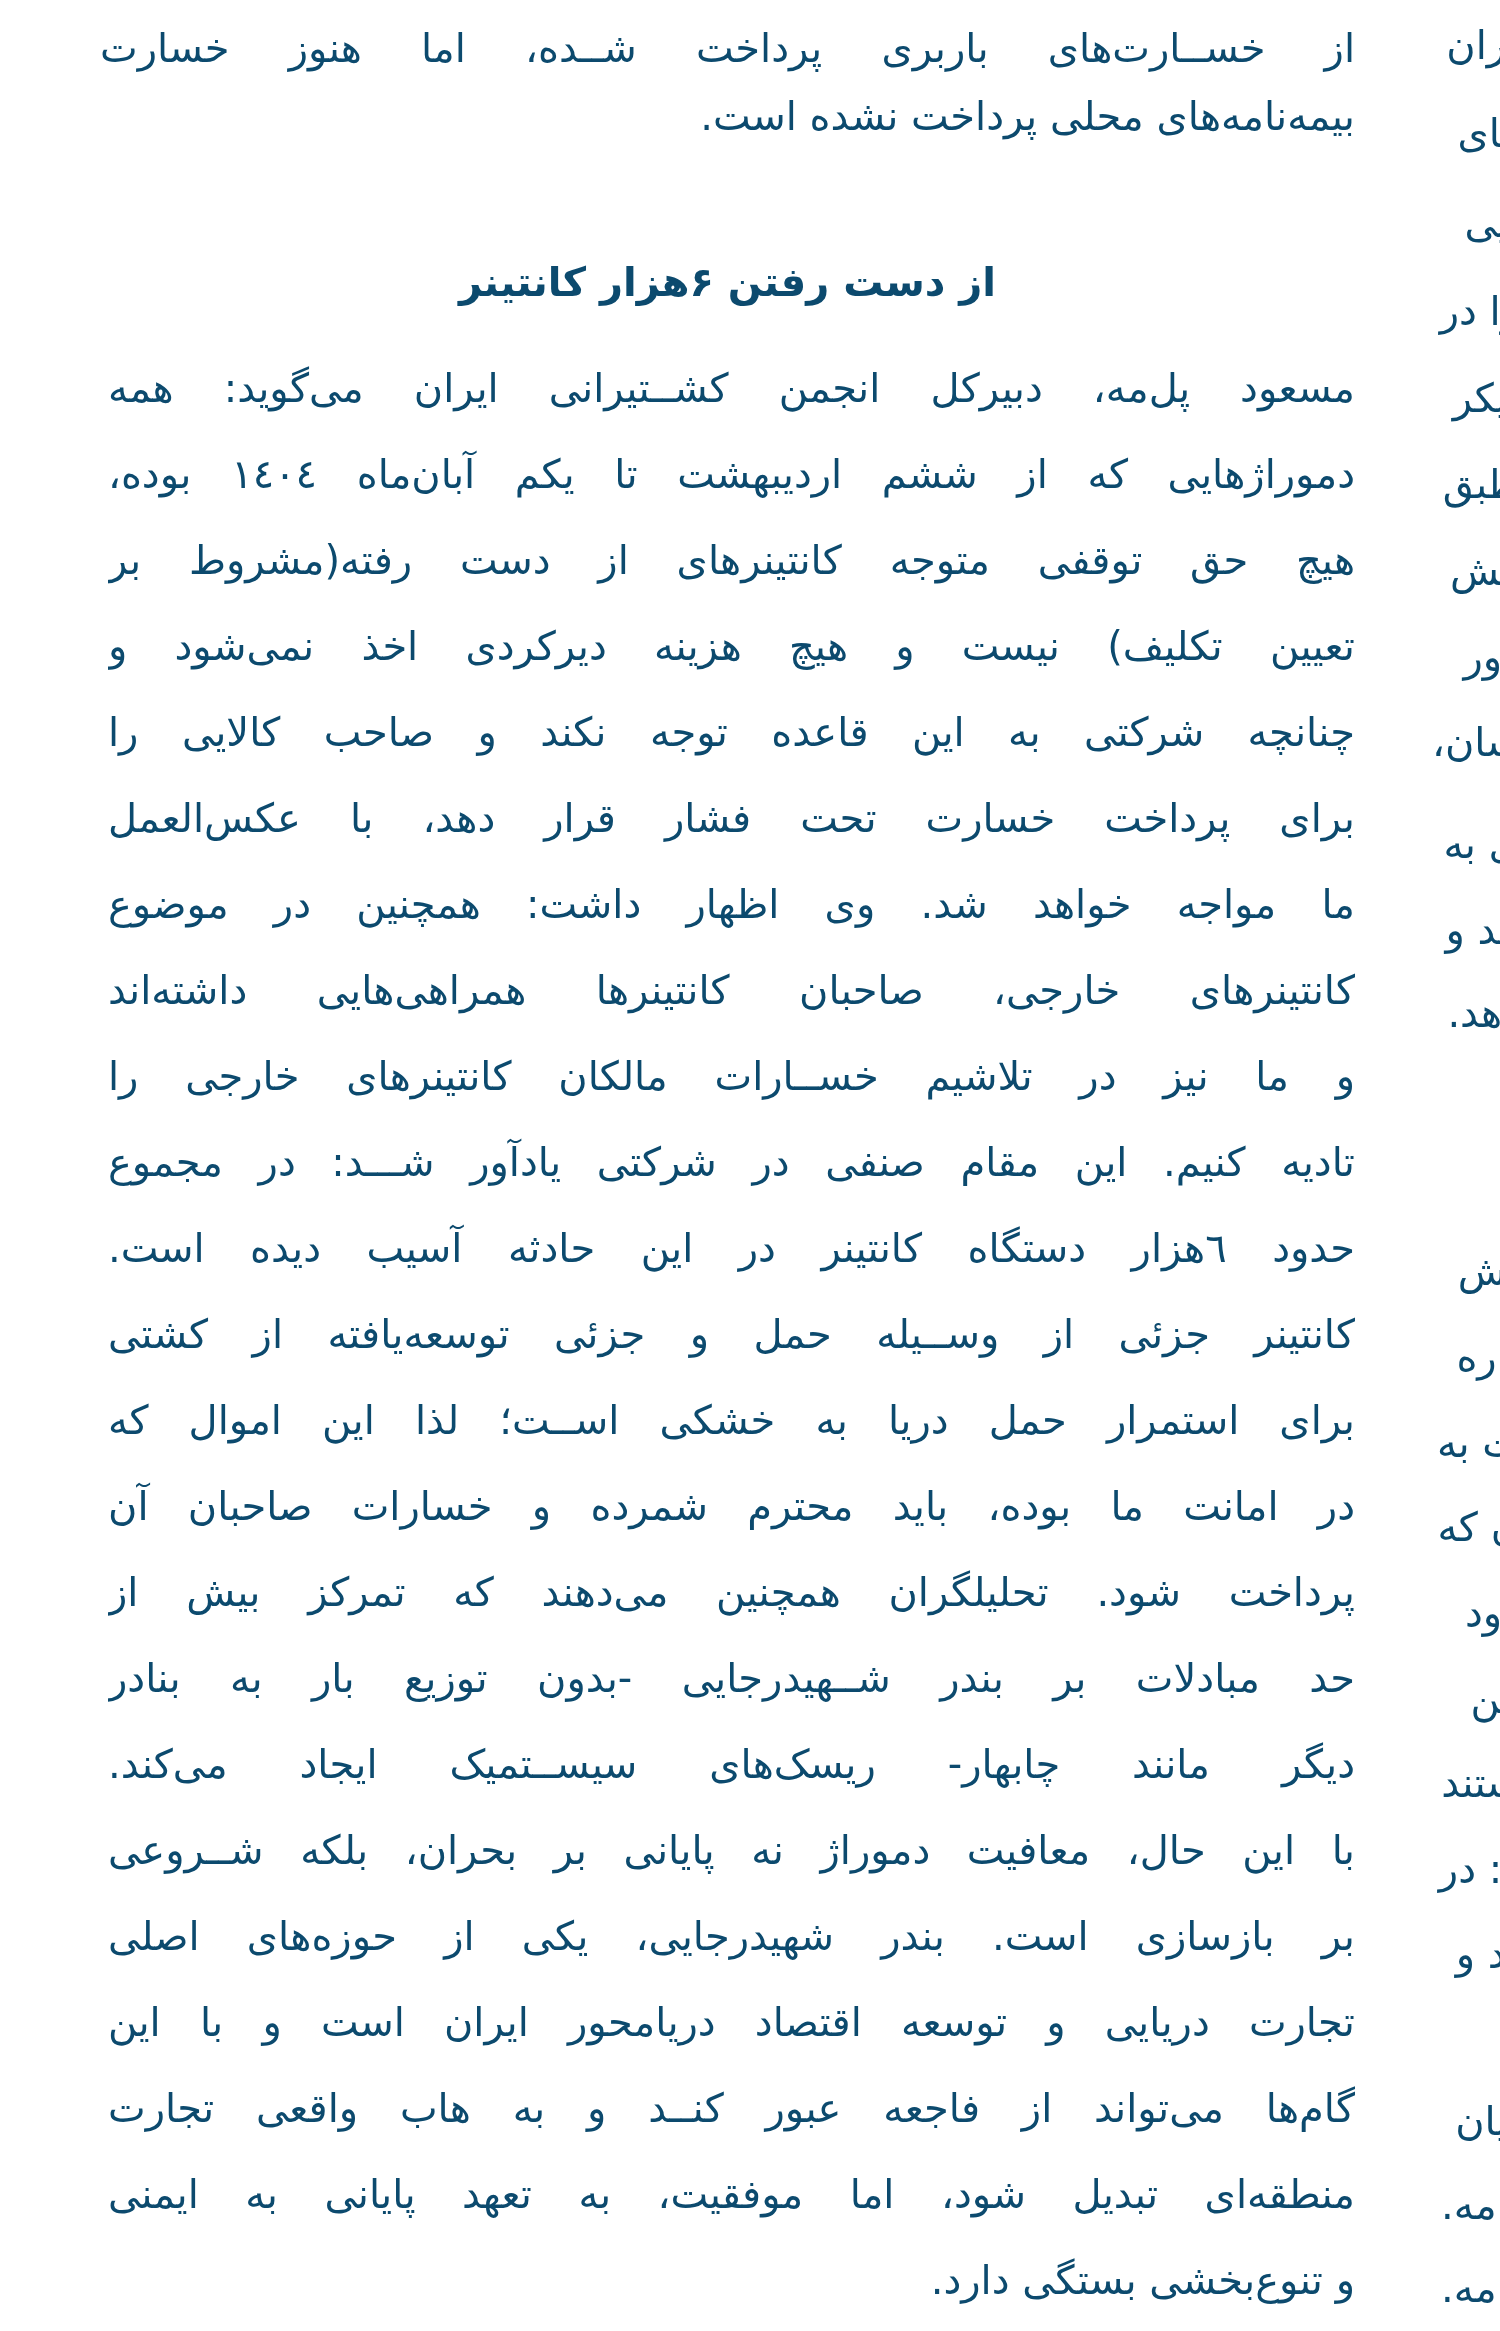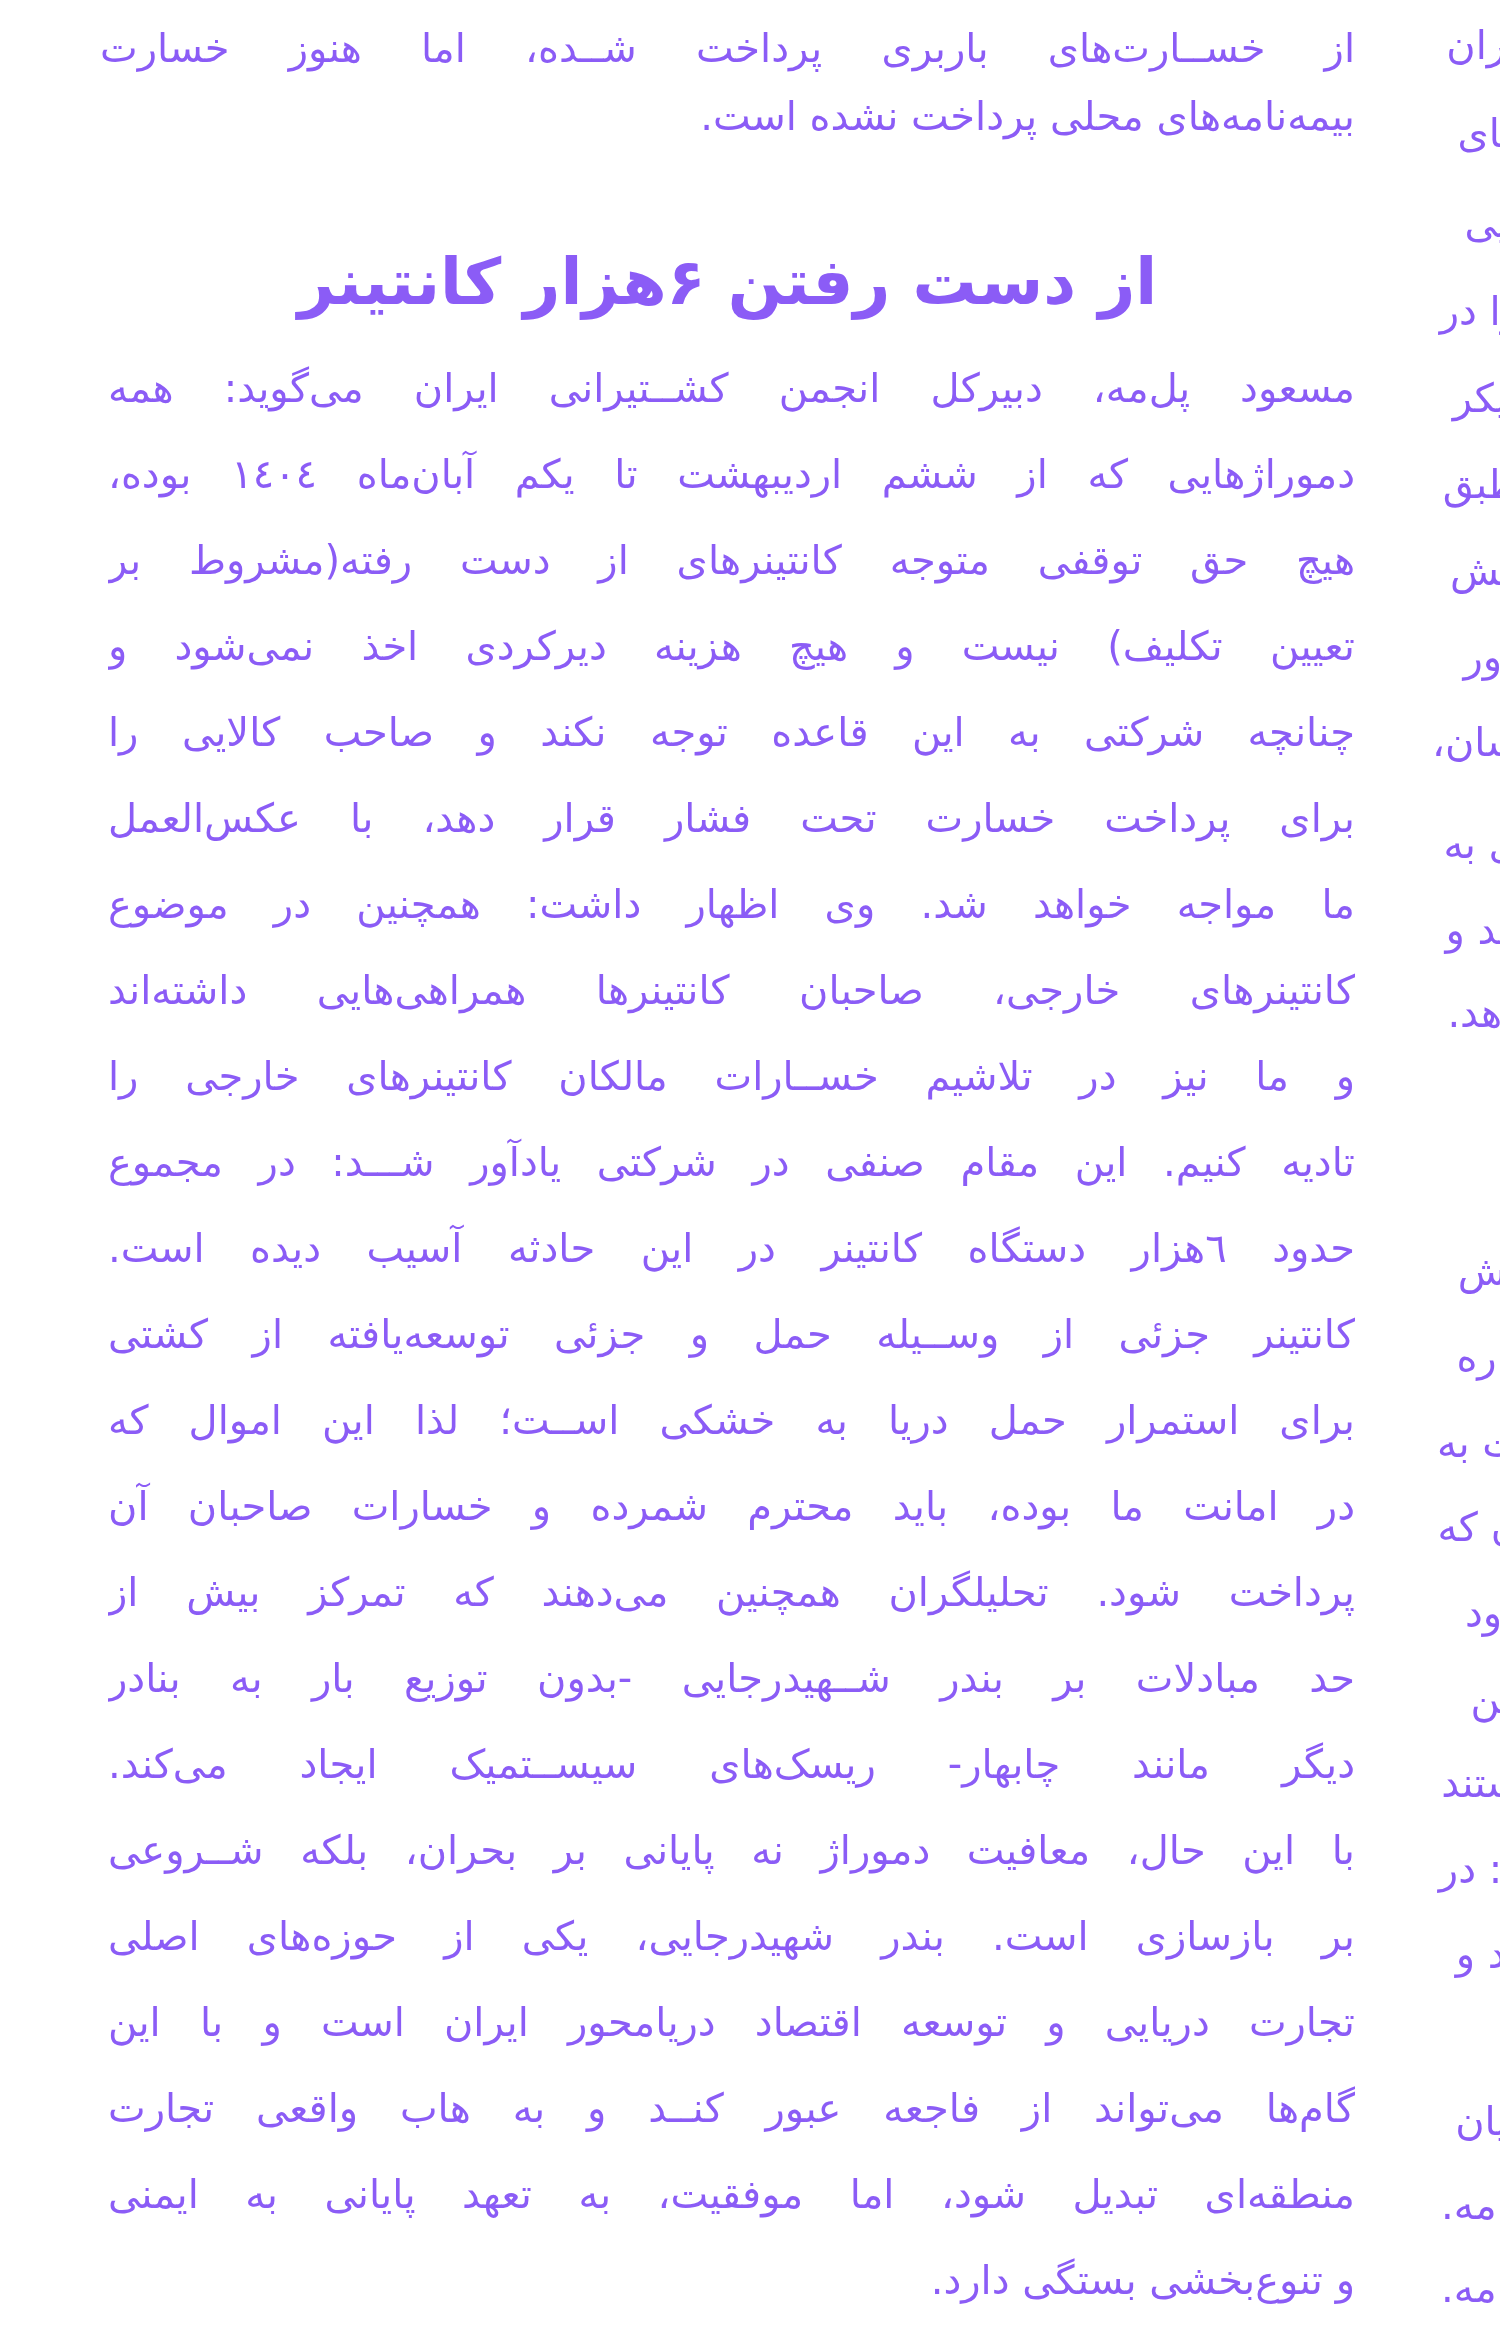--- a/index.html
+++ b/index.html
@@ -3,21 +3,21 @@
 <meta charset="utf-8">
 <style>
   html, body { margin: 0; padding: 0; background: #ffffff; }
   .page {
     position: relative;
     width: 1500px;
     height: 2331px;
     background: #ffffff;
     overflow: hidden;
     font-family: "DejaVu Sans", sans-serif;
-    color: #8b5cf6;
+    color: #0c4a6e;
     direction: rtl;
   }
   .main-col {
     position: absolute;
     left: 100px;
     top: 0;
     width: 1255px;
     height: 100%;
   }
   .intro { position: absolute; top: 14px; left: 0; right: 0; }
@@ -36,21 +36,21 @@
   .line.last { text-align-last: right; }
   .headline {
     position: absolute;
     top: 242px;
     left: 0;
     right: 0;
     margin: 0;
     height: 80px;
     line-height: 80px;
     text-align: center;
-    font-size: 64px;
+    font-size: 40px;
     font-weight: bold;
     direction: rtl;
   }
   .side-col {
     position: absolute;
     left: 1388px;
     top: 0;
     width: 122px;
     height: 100%;
   }

